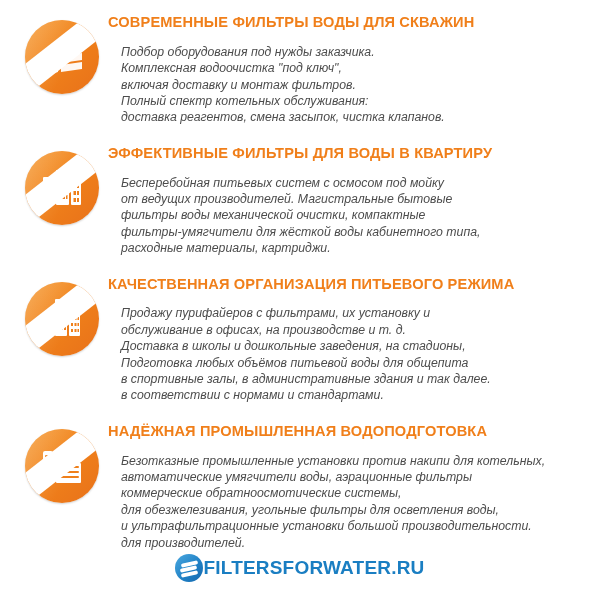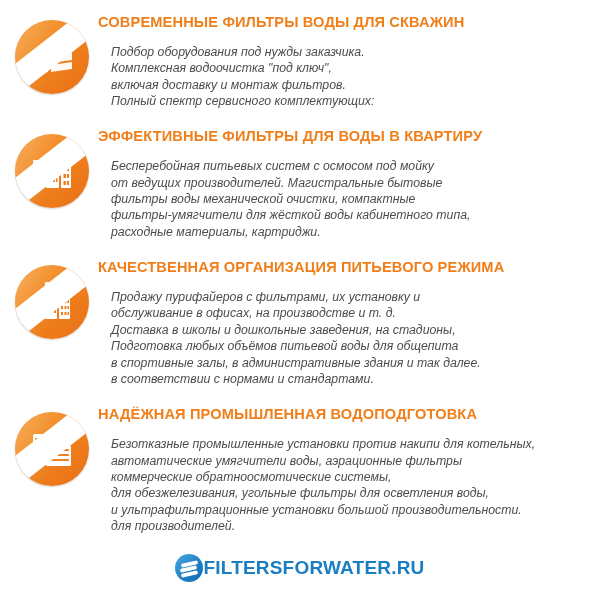--- a/index.html
+++ b/index.html
@@ -8,21 +8,21 @@
   }
   body {
     width: 600px; height: 600px;
     background: #ffffff;
     font-family: "Liberation Sans", sans-serif;
     overflow: hidden;
   }
   .page {
     width: 600px; height: 600px;
     position: relative;
-    padding: 14px 10px 0 6px;
+    padding: 14px 10px 0 16px;
   }
   .section {
     display: flex;
     align-items: flex-start;
     margin-bottom: 6px;
   }
   .icon-col {
     width: 92px;
     flex: 0 0 92px;
     display: flex;
@@ -135,21 +135,22 @@
         </svg>
         <div class="cut"></div>
       </div>
     </div>
     <div class="text-col">
       <h2 class="heading">СОВРЕМЕННЫЕ ФИЛЬТРЫ ВОДЫ ДЛЯ СКВАЖИН</h2>
       <div class="body-text">
         <div>Подбор оборудования под нужды заказчика.</div>
         <div>Комплексная водоочистка "под ключ",</div>
         <div>включая доставку и монтаж фильтров.</div>
-        <div>Полный спектр сервисного комплектующих:</div>
+        <div>Полный спектр котельных обслуживания:</div>
+        <div>доставка реагентов, смена засыпок, чистка клапанов.</div>
       </div>
     </div>
   </div>
 
   <div class="section">
     <div class="icon-col">
       <div class="badge">
         <svg width="48" height="48" viewBox="0 0 48 48" aria-hidden="true">
           <g fill="#ffffff">
             <rect x="5" y="14" width="11" height="28" rx="1"></rect>

